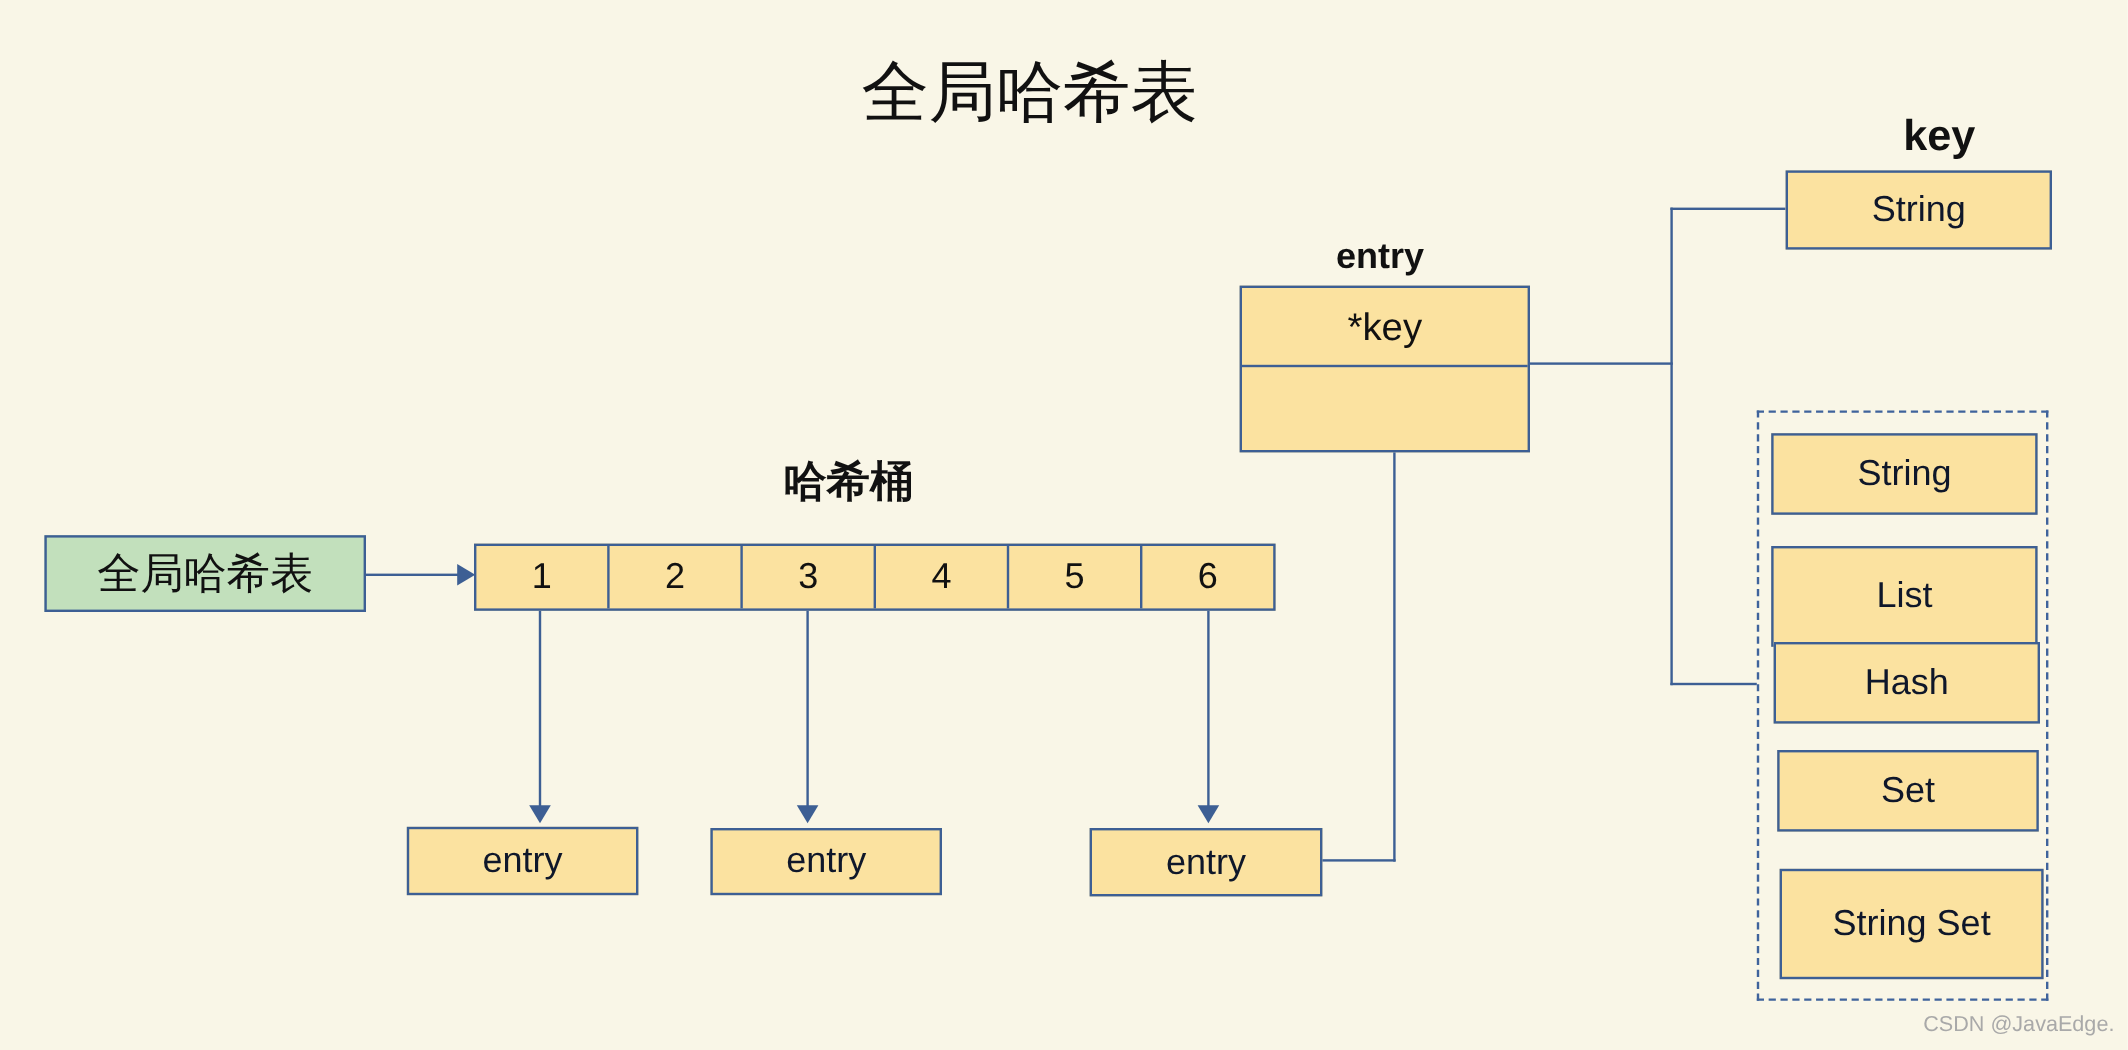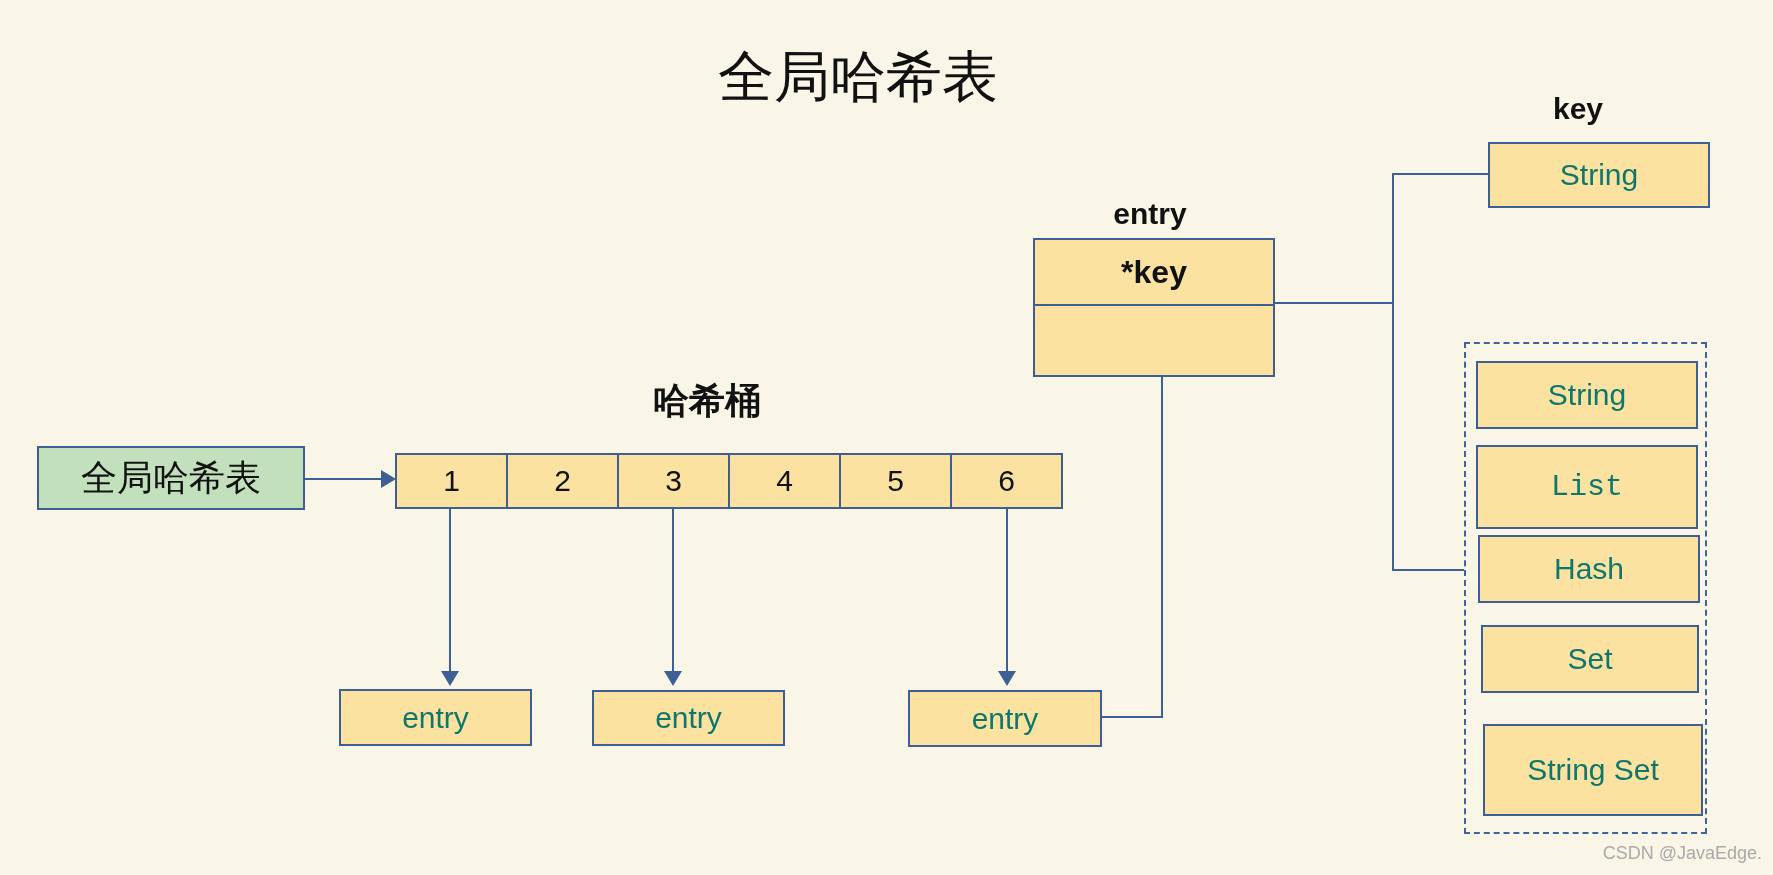--- a/index.html
+++ b/index.html
@@ -11,21 +11,21 @@
     overflow:hidden;
     color:#111;
   }
   .box{
     position:absolute;
     background:#fbe2a0;
     border:2px solid #3d5f94;
     box-sizing:border-box;
     display:flex;align-items:center;justify-content:center;
     font-size:30px;
-    color:#0f766e;
+    color:#0f172a;
   }
   .green-box{
     position:absolute;
     background:#c2e0bc;
     border:2px solid #3d5f94;
     box-sizing:border-box;
     display:flex;align-items:center;justify-content:center;
     font-size:36px;
   }
   .label{
@@ -74,21 +74,20 @@
     position:absolute;
     border:2px dashed #3f639c;
     box-sizing:border-box;
     background:transparent;
   }
   .struct{
     position:absolute;
     border:2px solid #3d5f94;
     box-sizing:border-box;
     background:#fbe2a0;
-    font-weight:bold;
   }
   .struct .row{
     display:flex;align-items:center;justify-content:center;
     font-size:32px;
     box-sizing:border-box;
   }
   .struct .row.first{border-bottom:2px solid #3d5f94;}
   .watermark{
     position:absolute;
     font-size:18px;
@@ -140,26 +139,26 @@
   </div>
 
   <div class="hline" style="left:1275px;top:302px;width:119px;"></div>
   <div class="vline" style="left:1392px;top:173px;height:398px;"></div>
   <div class="hline" style="left:1392px;top:173px;width:96px;"></div>
   <div class="hline" style="left:1392px;top:569px;width:72px;"></div>
 
   <div class="vline" style="left:1161px;top:377px;height:341px;"></div>
   <div class="hline" style="left:1102px;top:716px;width:61px;"></div>
 
-  <div class="label" style="left:1478px;top:92px;width:200px;font-size:30px;">key</div>
+  <div class="label" style="left:1516px;top:92px;width:200px;font-size:36px;">key</div>
   <div class="box" style="left:1488px;top:142px;width:222px;height:66px;">String</div>
 
   <div class="dashed-container" style="left:1464px;top:342px;width:243px;height:492px;">
     <div class="box" style="left:10px;top:17px;width:222px;height:68px;">String</div>
-    <div class="box" style="left:10px;top:101px;width:222px;height:84px;font-family:Liberation Mono, monospace;">List</div>
+    <div class="box" style="left:10px;top:111px;width:222px;height:84px;">List</div>
     <div class="box" style="left:15px;top:281px;width:218px;height:68px;">Set</div>
     <div class="box" style="left:12px;top:191px;width:222px;height:68px;">Hash</div>
     <div class="box" style="left:17px;top:380px;width:220px;height:92px;">String Set</div>
   </div>
 
   <div class="watermark" style="left:1540px;top:843px;width:222px;">CSDN @JavaEdge.</div>
 
 </div>
 
 </body></html>

